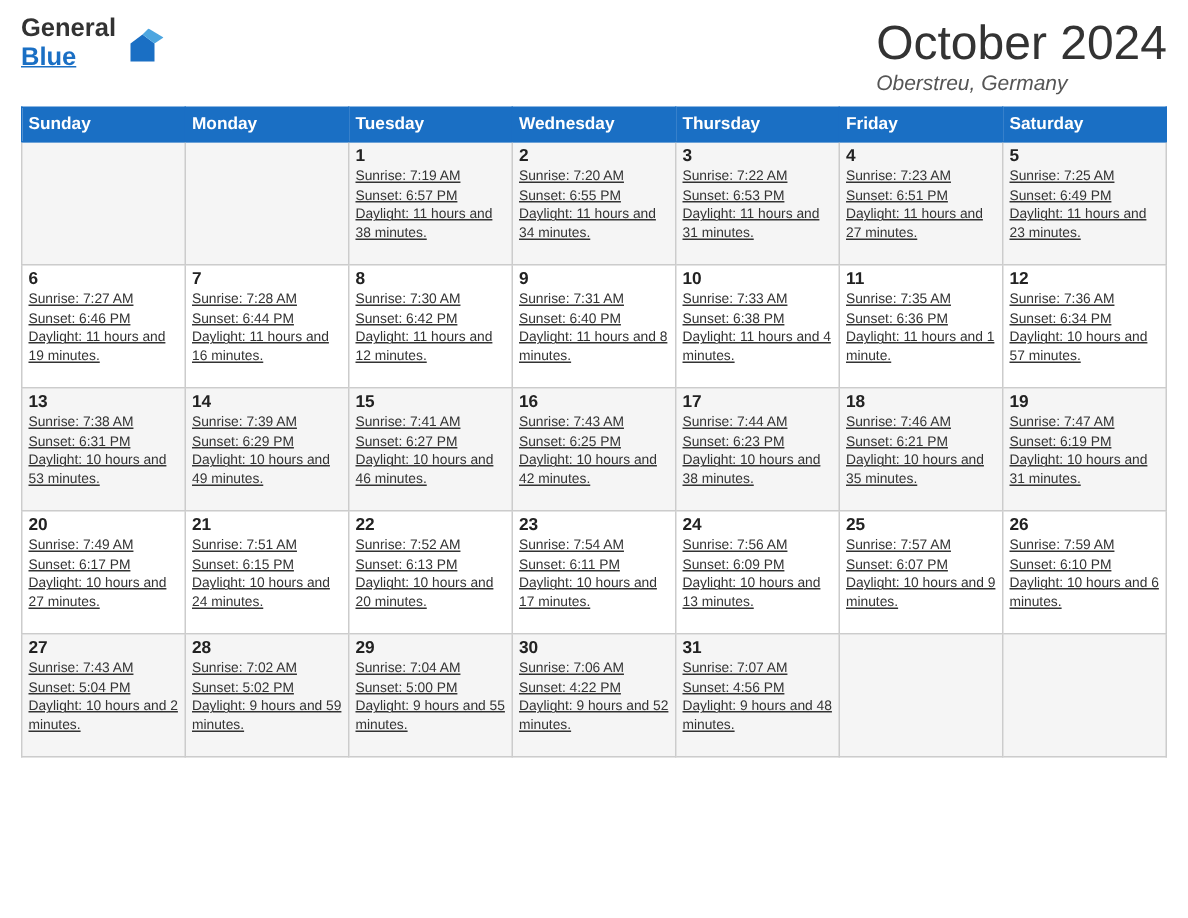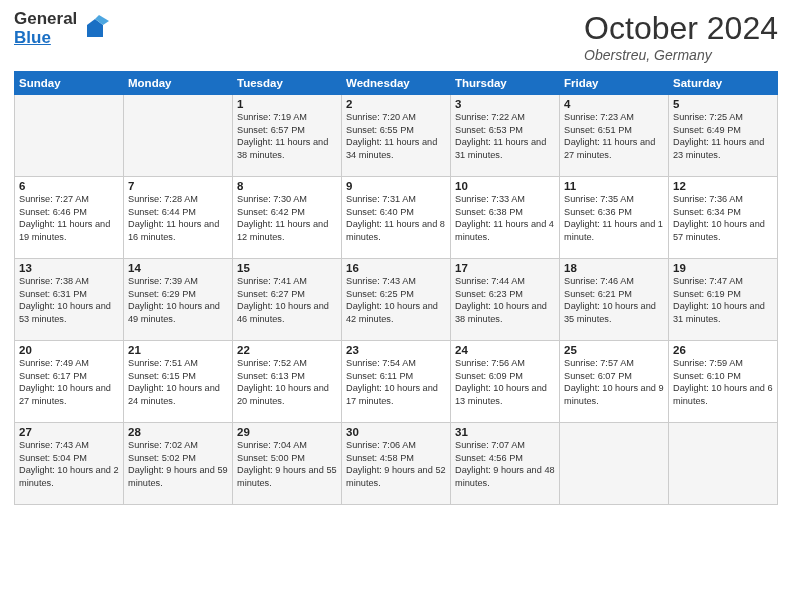--- a/index.html
+++ b/index.html
@@ -17,21 +17,21 @@
       padding: 10px 14px 10px 14px;
     }
     .header {
       display: flex;
       justify-content: space-between;
       align-items: flex-start;
       margin-bottom: 8px;
     }
     .logo {
       display: flex;
-      align-items: center;
+      align-items: flex-end;
       gap: 2px;
     }
     .logo-text {
       display: flex;
       flex-direction: column;
       line-height: 1.1;
     }
     .logo-general {
       font-size: 17px;
       font-weight: bold;
@@ -93,20 +93,21 @@
       font-size: 11.5px;
       font-weight: bold;
       color: #222;
       display: block;
       margin-bottom: 1px;
     }
     .day-info {
       font-size: 9.2px;
       color: #333;
       line-height: 1.38;
+      text-decoration: underline;
     }
     .empty {
       background: #f5f5f5 !important;
     }
   </style>
 </head>
 <body>
 <div class="page">
 
   <div class="header">
@@ -349,21 +350,21 @@
           <td>
             <span class="day-num">29</span>
             <div class="day-info">Sunrise: 7:04 AM
 Sunset: 5:00 PM
 Daylight: 9 hours
 and 55 minutes.</div>
           </td>
           <td>
             <span class="day-num">30</span>
             <div class="day-info">Sunrise: 7:06 AM
-Sunset: 4:58 PM
+Sunset: 4:22 PM
 Daylight: 9 hours
 and 52 minutes.</div>
           </td>
           <td>
             <span class="day-num">31</span>
             <div class="day-info">Sunrise: 7:07 AM
 Sunset: 4:56 PM
 Daylight: 9 hours
 and 48 minutes.</div>
           </td>

